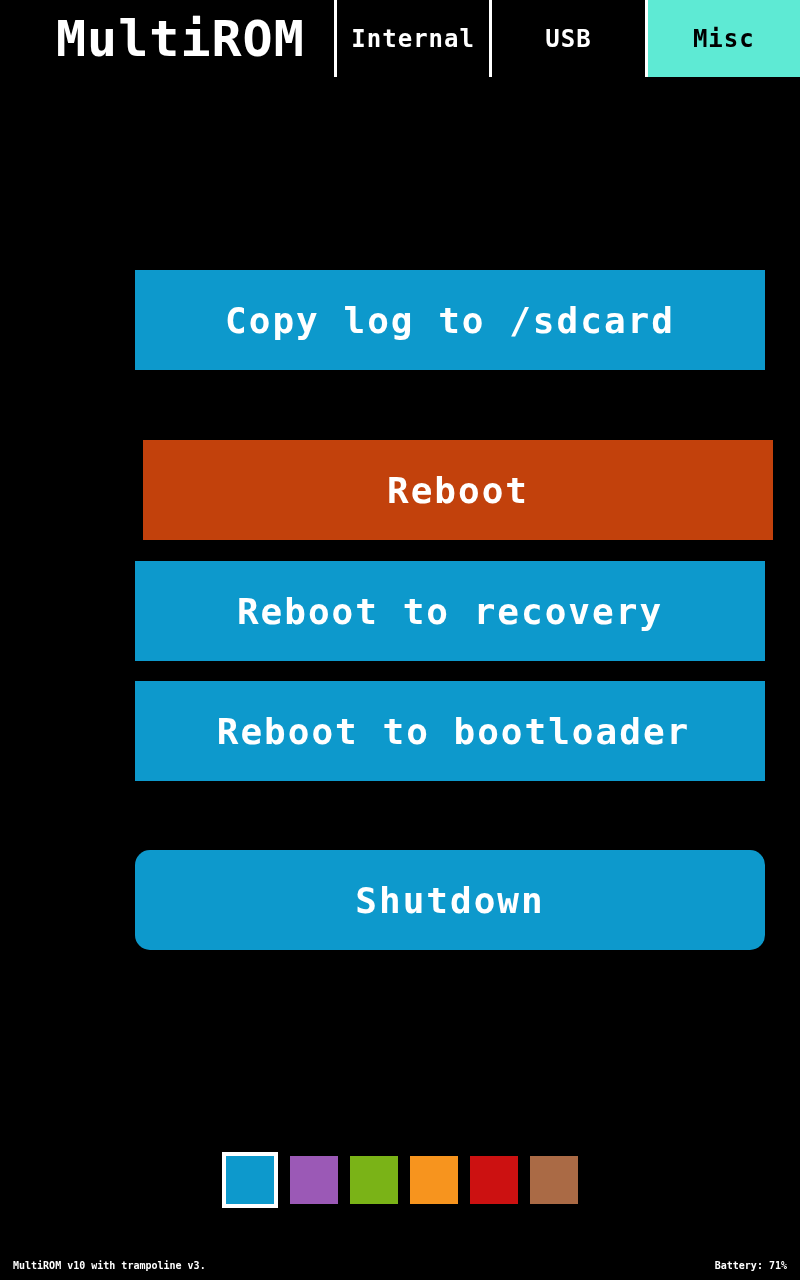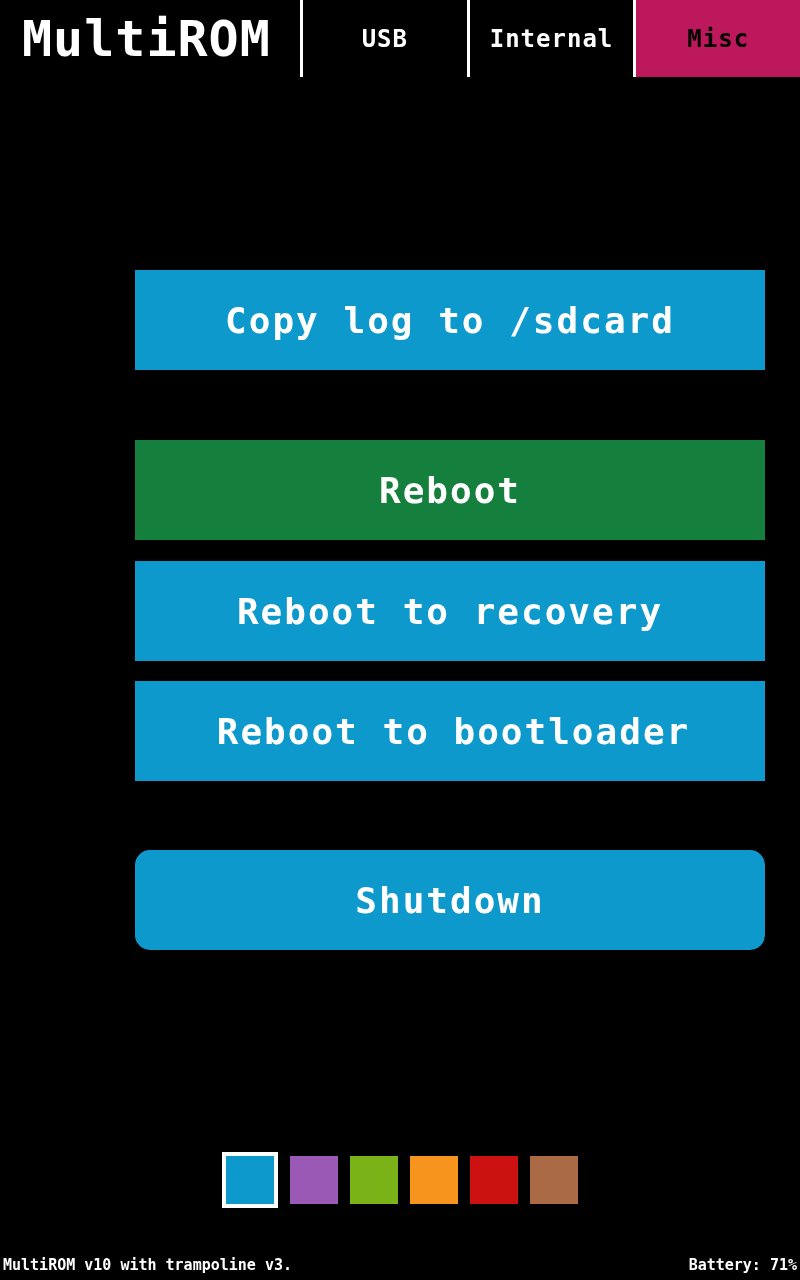--- a/index.html
+++ b/index.html
@@ -22,39 +22,40 @@
   }
   .app-title {
     width: 300px;
     display: flex;
     align-items: center;
     padding-left: 22px;
     font-size: 50px;
     font-weight: bold;
     letter-spacing: 1px;
     white-space: nowrap;
+    margin-left: 34px;
   }
   .tabs {
     flex: 1;
     display: flex;
   }
   .tab {
     flex: 1;
     display: flex;
     align-items: center;
     justify-content: center;
     border-left: 3px solid #fff;
     font-size: 24px;
     font-weight: bold;
     color: #fff;
     cursor: pointer;
     letter-spacing: 1px;
   }
   .tab.active {
-    background: #be185d;
+    background: #5eead4;
     color: #000;
   }
 
   
   .mbtn {
     position: absolute;
     left: 135px;
     width: 630px;
     height: 100px;
     border: none;
@@ -99,47 +100,47 @@
 
   
   .statusbar {
     position: absolute;
     bottom: 0; left: 0;
     width: 800px; height: 30px;
     background: #000;
     display: flex;
     justify-content: space-between;
     align-items: center;
-    padding: 0 3px;
-    font-size: 15px;
+    padding: 0 13px;
+    font-size: 10px;
     font-weight: bold;
     white-space: nowrap;
   }
 </style>
 </head>
 <body>
 
 <div class="header">
   <div class="app-title">MultiROM</div>
   <div class="tabs">
     <div class="tab">
-      <span>USB</span>
+      <span>Internal</span>
     </div>
     <div class="tab">
-      <span>Internal</span>
+      <span>USB</span>
     </div>
     <div class="tab active">
       <span>Misc</span>
     </div>
   </div>
 </div>
 
 <button class="mbtn" id="btn-copy-log" style="background: rgb(13, 153, 204);">Copy log to /sdcard</button>
 
-<button class="mbtn" id="btn-reboot" style="background: #15803d;">Reboot</button>
+<button class="mbtn" id="btn-reboot" style="background: #c2410c; margin-left: 8px;">Reboot</button>
 
 <button class="mbtn" id="btn-reboot-recovery" style="background: rgb(13, 153, 204);">Reboot to recovery</button>
 
 <button class="mbtn" id="btn-reboot-bootloader" style="background: rgb(13, 153, 204); padding-left: 7px;">Reboot to bootloader</button>
 
 <button class="mbtn" id="btn-shutdown" style="background: rgb(13, 153, 204);">Shutdown</button>
 
 <div class="swatch-row">
   <div class="swatch selected" style="background: rgb(13, 153, 204);"></div>
   <div class="swatch" style="background: rgb(155, 89, 182);"></div>

